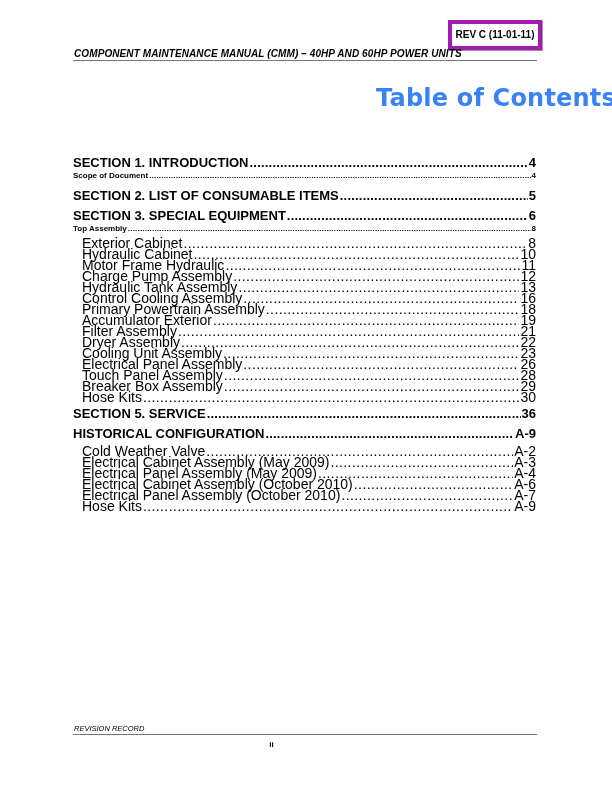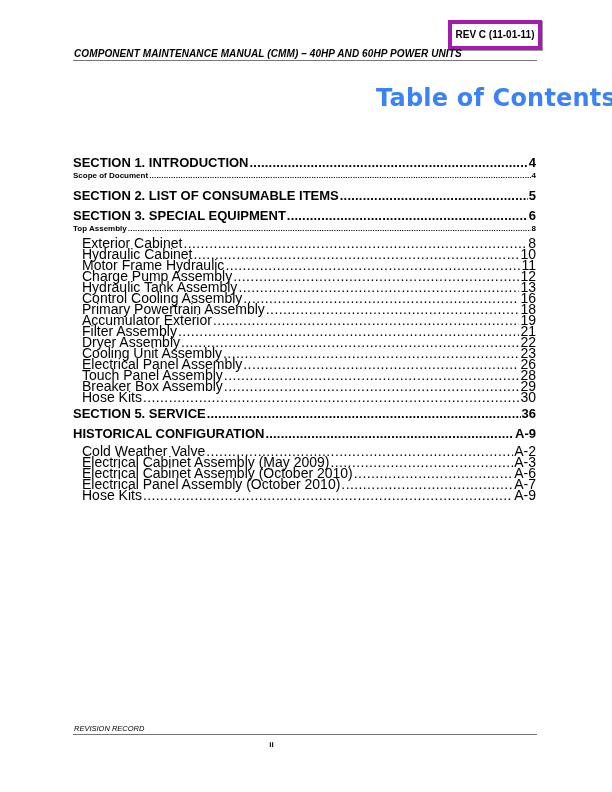--- a/index.html
+++ b/index.html
@@ -156,20 +156,25 @@
       <span class="label">Cold Weather Valve</span>
       <span class="dots"></span>
       <span class="page">A-2</span>
     </div>
   <div class="row lvl3">
       <span class="label">Electrical Cabinet Assembly (May 2009)</span>
       <span class="dots"></span>
       <span class="page">A-3</span>
     </div>
   <div class="row lvl3">
+      <span class="label">Electrical Panel Assembly (May 2009)</span>
+      <span class="dots"></span>
+      <span class="page">A-4</span>
+    </div>
+  <div class="row lvl3">
       <span class="label">Electrical Cabinet Assembly (October 2010)</span>
       <span class="dots"></span>
       <span class="page">A-6</span>
     </div>
   <div class="row lvl3">
       <span class="label">Electrical Panel Assembly  (October 2010)</span>
       <span class="dots"></span>
       <span class="page">A-7</span>
     </div>
   <div class="row lvl3">

